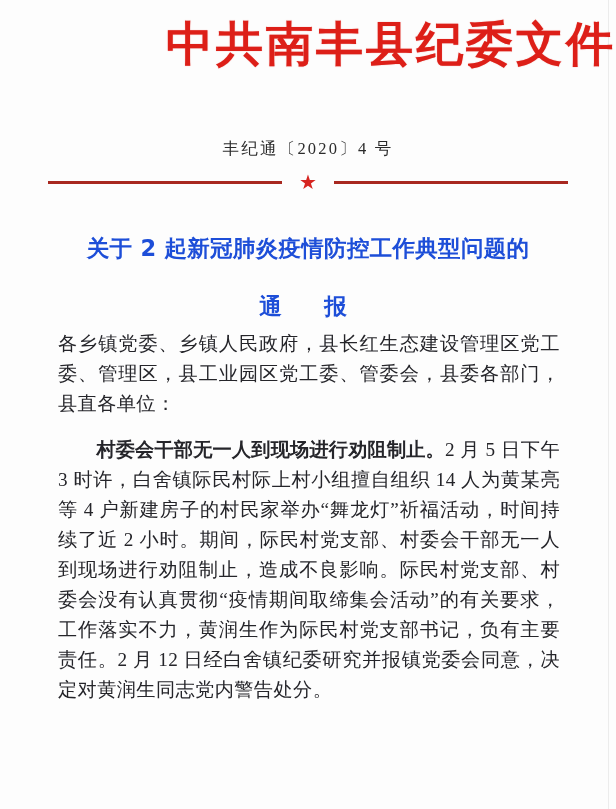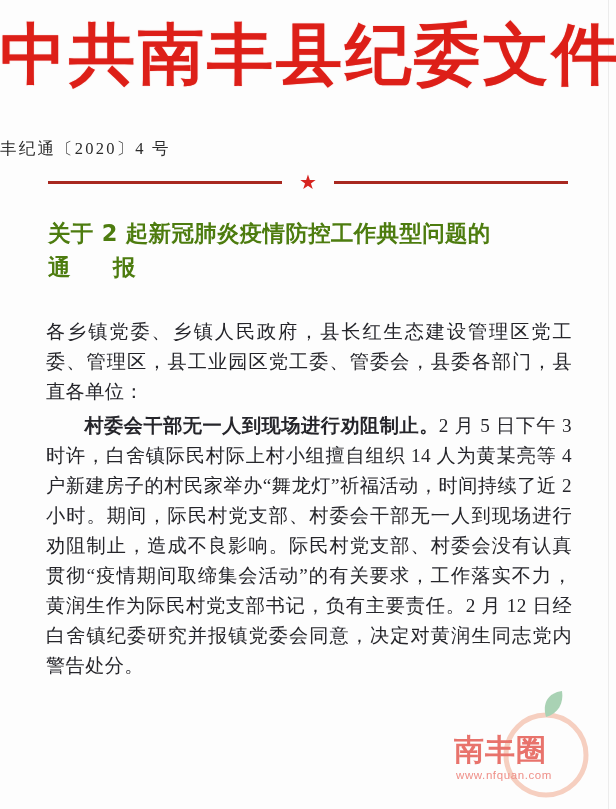--- a/index.html
+++ b/index.html
@@ -35,34 +35,35 @@
 
   
   .masthead {
     position: absolute;
     top: 18px;
     left: 0;
     width: 616px;
     text-align: right;
     font-family: "DejaVu Serif", "Liberation Serif", serif;
     font-weight: bold;
-    font-size: 66px;
+    font-size: 47px;
     letter-spacing: 3px;
     color: #dd1f18;
     line-height: 1.12;
     white-space: nowrap;
     text-shadow: 0 0 1px rgba(221,31,24,0.55);
   }
 
   
   .doc-number {
     position: absolute;
     top: 138px;
     left: 0;
     width: 616px;
+    text-align: center;
     font-family: "Liberation Serif", "DejaVu Serif", serif;
     font-size: 16.5px;
     letter-spacing: 2.2px;
     color: #2b2b2b;
   }
 
   
   .red-rule {
     position: absolute;
     top: 175px;
@@ -85,50 +86,52 @@
     top: 50%;
     transform: translate(-50%, -50%);
     color: #d62420;
     font-size: 20px;
     line-height: 1;
   }
 
   
   .doc-title {
     position: absolute;
-    top: 216px;
+    top: 231px;
     left: 48px;
     width: 520px;
+    text-align: center;
     font-family: "DejaVu Sans", "Liberation Sans", sans-serif;
     font-weight: bold;
     font-size: 22.5px;
     line-height: 34px;
-    color: #4d7c0f;
+    color: #1d4ed8;
     letter-spacing: 0.3px;
   }
   .doc-title .line2 {
     letter-spacing: 10px;
+    margin-top: 24px;
   }
 
   
   .body-text {
     position: absolute;
     top: 313px;
     left: 42px;
     width: 534px;
     font-family: "Liberation Serif", "DejaVu Serif", serif;
     font-size: 19.2px;
     line-height: 30px;
     color: #25252a;
     text-align: justify;
     text-justify: inter-character;
     letter-spacing: 0.4px;
   }
   .body-text p {
-    margin: 4px;
+    margin: 16px;
     text-align: justify;
   }
   .para-indent {
     text-indent: 2em;
   }
   .case-heading {
     font-family: "DejaVu Sans", "Liberation Sans", sans-serif;
     font-weight: bold;
     letter-spacing: 0;
   }
@@ -197,22 +200,14 @@
 
     <p>各乡镇党委、乡镇人民政府，县长红生态建设管理区党工委、管理区，县工业园区党工委、管委会，县委各部门，县直各单位：</p>
 
 
     <p class="para-indent">
       <span class="case-heading">村委会干部无一人到现场进行劝阻制止。</span><span>2 月 5 日下午 3 时许，白舍镇际民村际上村小组擅自组织 14 人为黄某亮等 4 户新建房子的村民家举办“舞龙灯”祈福活动，时间持续了近 2 小时。期间，际民村党支部、村委会干部无一人到现场进行劝阻制止，造成不良影响。际民村党支部、村委会没有认真贯彻“疫情期间取缔集会活动”的有关要求，工作落实不力，黄润生作为际民村党支部书记，负有主要责任。2 月 12 日经白舍镇纪委研究并报镇党委会同意，决定对黄润生同志党内警告处分。</span>
     </p>
 
   </div>
 
-  <div class="watermark">
-    <svg class="peach-svg" viewBox="0 0 152 112">
-      <circle cx="96" cy="68" r="40" fill="none" stroke="#f6cfc0" stroke-width="5"></circle>
-      <path d="M96 30 C92 16, 98 6, 112 4 C114 16, 108 27, 96 30 Z" fill="#a9d2b4"></path>
-    </svg>
-    <div class="wm-text">南丰圈</div>
-    <div class="wm-url">www.nfquan.com</div>
-  </div>
 
 </div>
 
 </body></html>

